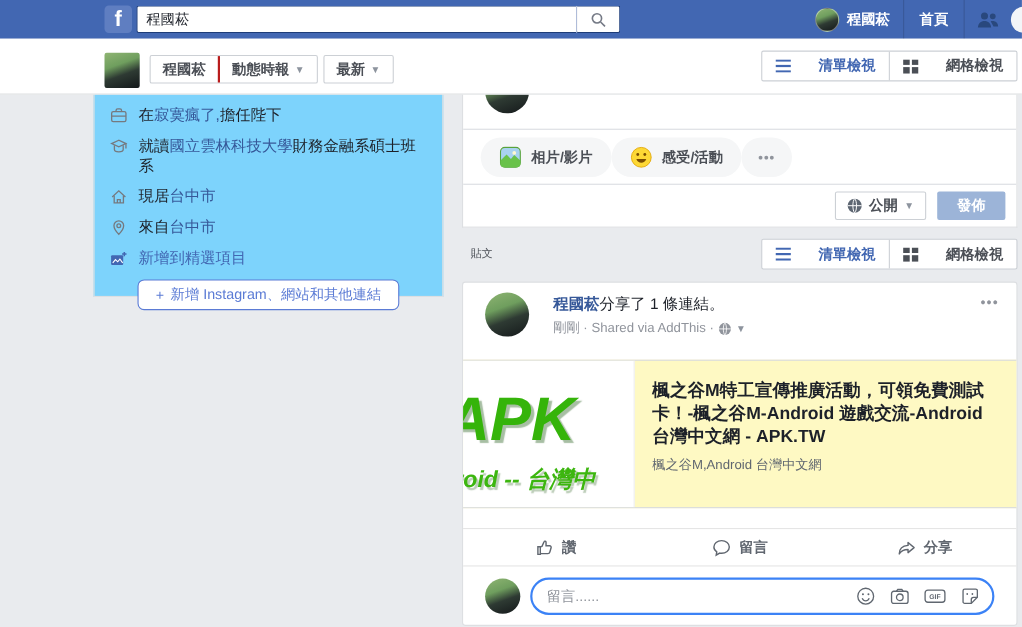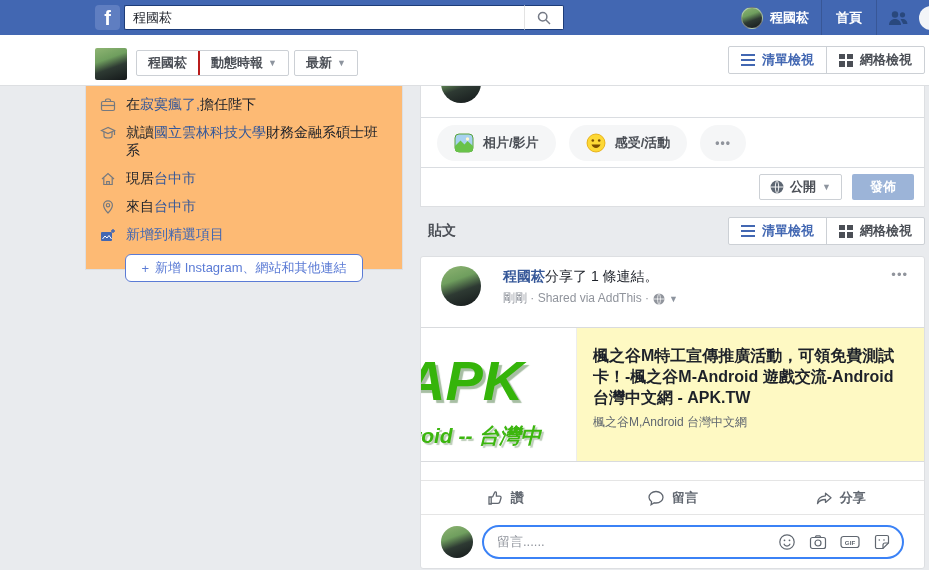--- a/index.html
+++ b/index.html
@@ -30,31 +30,31 @@
     border-bottom:1px solid #dddfe2; z-index:40; }
   .toolbar-avatar { position:absolute; left:95px; top:13px; width:32px; height:32px; border-radius:2px;
     background:linear-gradient(160deg,#8fb573 0%,#6f9e5e 35%,#2e3a33 60%,#14181a 100%); cursor:pointer; }
   .profile-tabs { position:absolute; left:136px; top:15px; display:flex; gap:5px; }
   .seg { display:inline-flex; border:1px solid #ccd0d5; border-radius:2px; background:#fff; height:26px; }
   .seg-btn { padding:0 11px; display:flex; align-items:center; gap:5px; font-size:13px; font-weight:bold;
     color:#4b4f56; border-left:2px solid #b91c1c; cursor:pointer; white-space:nowrap; }
   .seg-btn:first-child { border-left:none; }
   .caret { font-size:9px; color:#8d949e; }
   .view-toggle { display:inline-flex; border:1px solid #ccd0d5; border-radius:2px; background:#fff; height:28px; }
-  .view-btn { padding:0 12px; display:flex; align-items:center; gap:7px; font-size:13px; font-weight:bold;
+  .view-btn { padding:0 12px; display:flex; align-items:center; gap:25px; font-size:13px; font-weight:bold;
     border-left:1px solid #ccd0d5; cursor:pointer; color:#4b4f56; white-space:nowrap; }
   .view-btn:first-child { border-left:none; }
   .view-btn.active { color:#4267b2; }
   .toolbar .view-toggle { position:absolute; right:4px; top:11px; }
 
   
   .page { position:absolute; top:86px; left:0; width:929px; height:484px; }
 
   
-  .intro-card { position:absolute; left:85px; top:-1px; width:318px; height:185px; background:#fdba74;
+  .intro-card { position:absolute; left:85px; top:-1px; width:318px; height:185px; background:#7dd3fc;
     border:1px solid #dddfe2; border-top:none; padding:11px 14px 0 14px; }
   .intro-item { display:flex; align-items:flex-start; gap:10px; margin-bottom:10px; font-size:14px; color:#1d2129; }
   .iicon { width:16px; height:16px; flex:0 0 16px; margin-top:1px; }
   .ilink { color:#365899; }
   .featured-row { display:flex; align-items:center; gap:10px; margin:4px 0 10px 0; font-size:14px; }
   .featured-row a { color:#4267b2; }
   .add-links-btn { display:flex; align-items:center; justify-content:center; gap:6px; margin:0 auto;
     width:238px; height:28px; border:1px solid #5b7bd5; border-radius:6px; color:#5b7bd5;
     font-size:13px; background:#fff; cursor:pointer; }
 
@@ -76,34 +76,34 @@
   .p7 { background:linear-gradient(135deg,#17261f 0%,#0b1310 55%,#040807 100%); }
   .p8 { background:linear-gradient(180deg,#101014 0%,#1b0f12 40%,#6e1717 58%,#14090b 78%,#0a0a0d 100%); }
   .p9 { background:linear-gradient(135deg,#2a211c 0%,#59432e 45%,#8a6a3d 60%,#1d1713 100%); }
 
   
   .composer-card { position:absolute; left:420px; top:-1px; width:505px; height:122px; background:#fff;
     border:1px solid #dddfe2; border-top:none; overflow:hidden; }
   .composer-avatar { position:absolute; left:20px; top:-22px; width:40px; height:40px; border-radius:50%;
     background:linear-gradient(160deg,#8fb573 0%,#6f9e5e 35%,#2e3a33 60%,#14181a 100%); }
   .composer-div1 { position:absolute; top:32px; left:0; right:0; border-top:1px solid #dadde1; }
-  .composer-pills { position:absolute; top:40px; left:16px; display:flex; gap:13px; }
+  .composer-pills { position:absolute; top:40px; left:16px; display:flex; }
   .pill { height:36px; border-radius:18px; background:#f5f6f7; display:flex; align-items:center; gap:9px;
     padding:0 17px; font-size:13px; font-weight:bold; color:#4b4f56; cursor:pointer; }
   .pill.dots { color:#90949c; font-size:12px; letter-spacing:1px; padding:0 15px; }
   .composer-footer { position:absolute; top:82px; left:0; right:0; bottom:0; border-top:1px solid #dadde1;
     display:flex; align-items:center; justify-content:flex-end; gap:10px; padding-right:10px; }
   .privacy-btn { height:26px; border:1px solid #ccd0d5; border-radius:2px; background:#fff; display:flex;
     align-items:center; gap:6px; padding:0 10px; font-size:13px; font-weight:bold; color:#4b4f56; cursor:pointer; }
   .publish-btn { height:26px; width:62px; background:#9cb4d8; color:#fff; border:none; border-radius:2px;
     font-size:13px; font-weight:bold; cursor:pointer; }
 
   .posts-header { position:absolute; left:420px; top:128px; width:505px; height:34px; display:flex;
     align-items:center; justify-content:space-between; }
-  .posts-title { font-size:14px; font-weight:bold; color:#4b4f56; padding-left:8px; }
+  .posts-title { font-size:10px; font-weight:normal; color:#4b4f56; padding-left:8px; }
 
   .post-card { position:absolute; left:420px; top:170px; width:505px; height:313px; background:#fff;
     border:1px solid #dddfe2; border-radius:3px; }
   .post-head { position:relative; padding:9px 16px 0 20px; display:flex; gap:22px; }
   .post-avatar { width:40px; height:40px; border-radius:50%; flex:0 0 40px;
     background:linear-gradient(160deg,#8fb573 0%,#6f9e5e 35%,#2e3a33 60%,#14181a 100%); cursor:pointer; }
   .post-title-line { font-size:14px; color:#1d2129; margin-top:2px; }
   .post-author { color:#365899; font-weight:bold; }
   .post-meta { font-size:12px; color:#90949c; margin-top:4px; display:flex; align-items:center; gap:4px; }
   .post-menu { position:absolute; right:16px; top:10px; color:#90949c; font-size:13px; letter-spacing:1px; cursor:pointer; }

